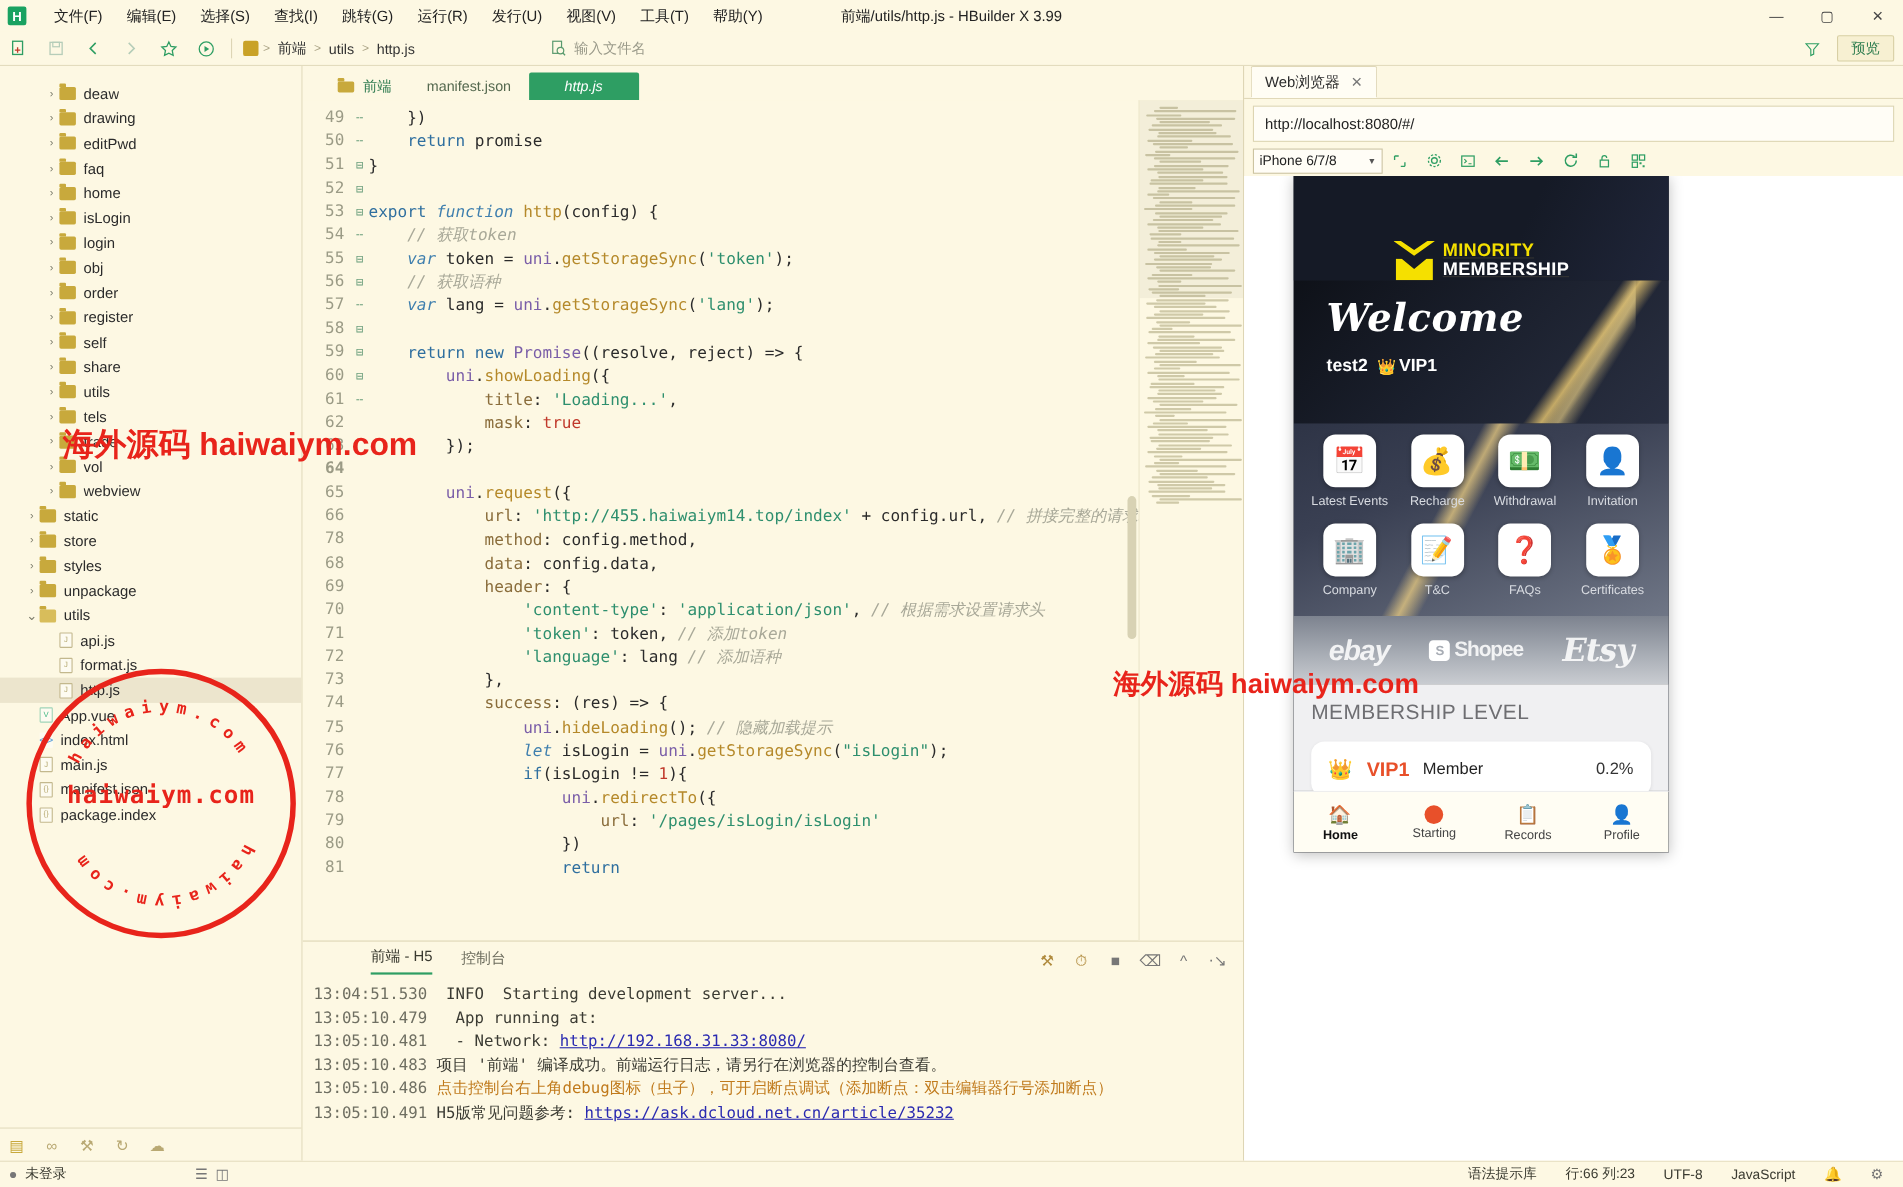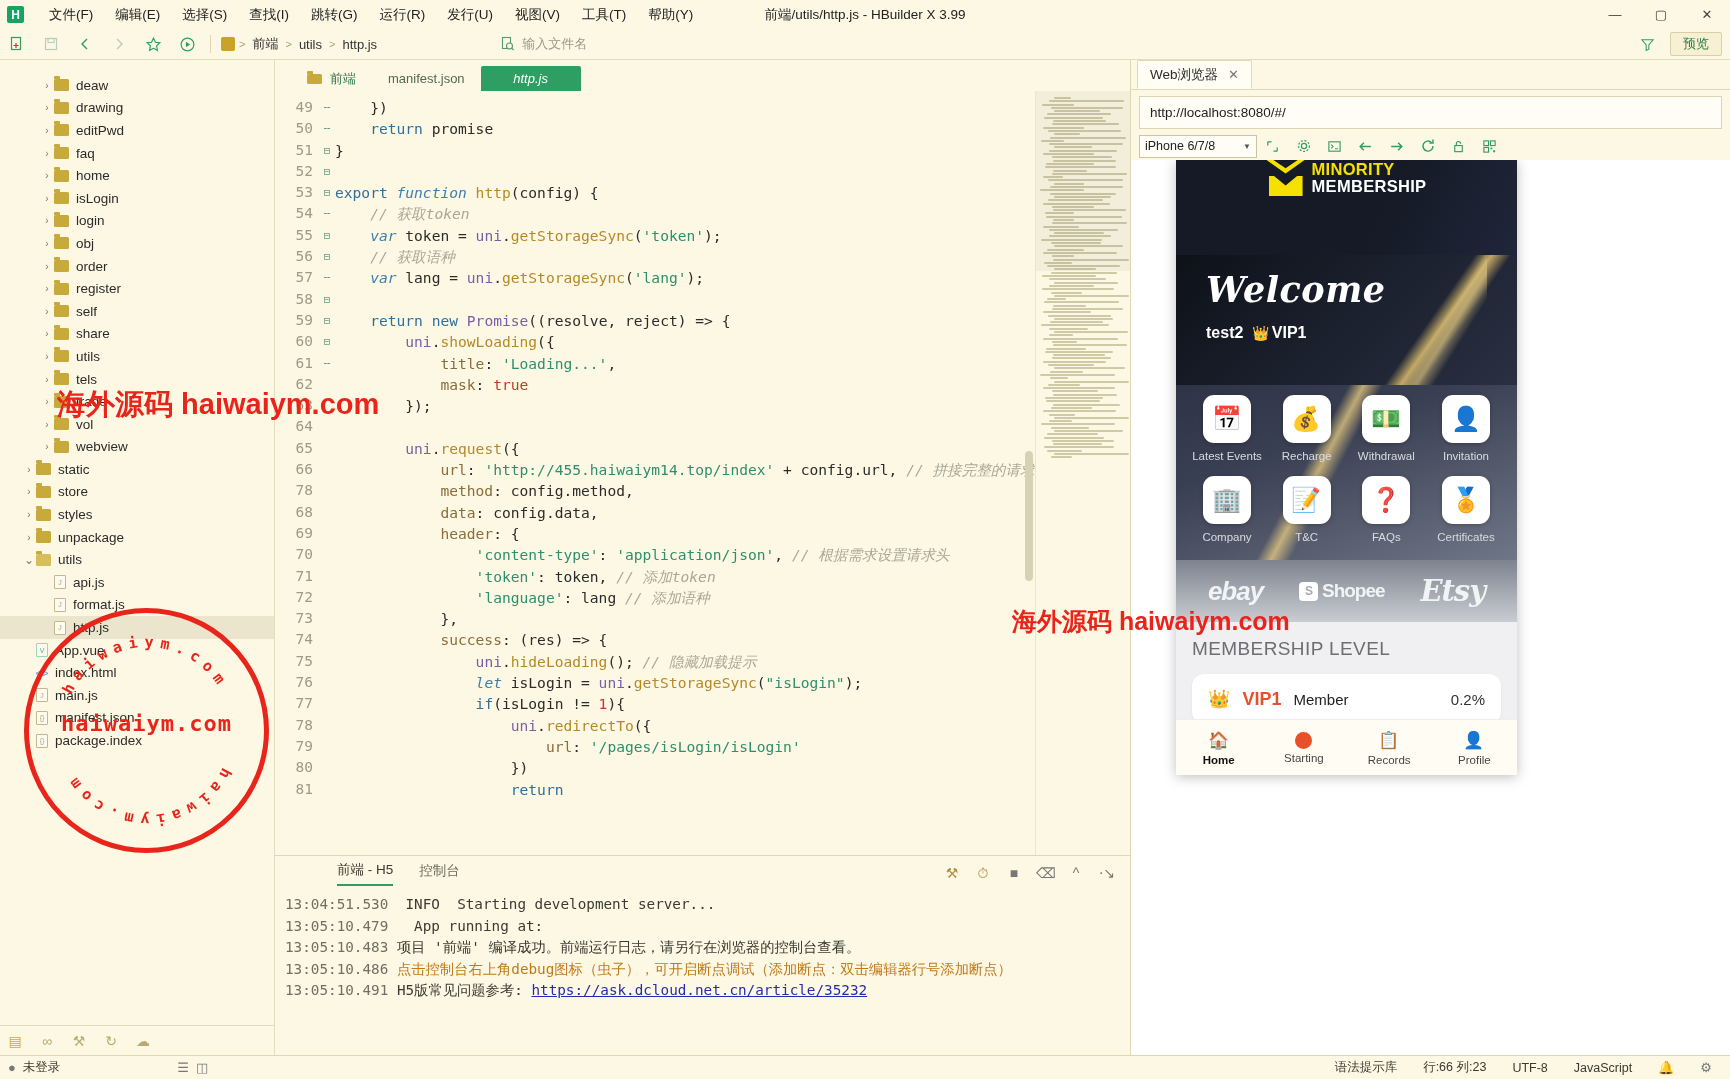--- a/index.html
+++ b/index.html
@@ -120,22 +120,22 @@
   .rp-ctrl { height:31px; flex:0 0 31px; display:flex; align-items:center; gap:0; padding:3px 8px 0 8px; }
   .devsel { width:118px; height:23px; border:1px solid #ccc4a0; background:#fffdf6; font-size:12.5px; color:#222;
             display:flex; align-items:center; justify-content:space-between; padding:0 5px; }
   .devsel .car { font-size:8px; color:#555; }
   .rp-ico { width:31px; height:26px; display:flex; align-items:center; justify-content:center; color:#2e9e63; font-size:15px; }
   .rp-stage { flex:1; background:#ffffff; position:relative; overflow:hidden; }
 
   
   .phone { position:absolute; left:45px; top:0; width:341px; height:615px;
            box-shadow:0 2px 12px rgba(0,0,0,.25); overflow:hidden; background:#1b1f2a; display:flex; flex-direction:column; }
-  .ph-top { height:95px; background:#151a26; position:relative; display:flex; align-items:flex-start; justify-content:center;
-            background-image:linear-gradient(115deg,#151a26 60%,#20263a 100%); }
+  .ph-top { height:95px; background:#151a26; position:relative; display:flex; align-items:flex-end; justify-content:center;
+            background-image:linear-gradient(115deg,#151a26 60%,#20263a 100%);text-decoration:underline; }
   .logo-wrap { display:flex; align-items:center; gap:7px; }
   .logo-mark { width:38px; height:36px; position:relative; }
   .lm-v1 { position:absolute; top:0; left:0; width:38px; height:16px; background:#f5e000;
            clip-path:polygon(0 0,18% 0,50% 52%,82% 0,100% 0,50% 85%); }
   .lm-v2 { position:absolute; bottom:0; left:2px; width:34px; height:20px; background:#f5e000;
            clip-path:polygon(0 0,16% 0,50% 48%,84% 0,100% 0,100% 100%,0 100%); }
   .logo-txt { line-height:1.02; }
   .logo-txt .l1 { color:#f5e000; font-weight:bold; font-size:16.5px; letter-spacing:.3px; }
   .logo-txt .l2 { color:#ffffff; font-weight:bold; font-size:16.5px; letter-spacing:.3px; }
   .ph-hero { height:130px; position:relative; overflow:hidden;
@@ -470,21 +470,21 @@
             <div class="ln" style="padding-right: 6px;">54</div>
             <div class="ln" style="padding-right: 6px;">55</div>
             <div class="ln" style="padding-right: 6px;">56</div>
             <div class="ln" style="padding-right: 6px;">57</div>
             <div class="ln" style="padding-right: 6px;">58</div>
             <div class="ln" style="padding-right: 6px;">59</div>
             <div class="ln" style="padding-right: 6px;">60</div>
             <div class="ln" style="padding-right: 6px;">61</div>
             <div class="ln" style="padding-right: 6px;">62</div>
             <div class="ln" style="padding-right: 6px;">63</div>
-            <div class="ln" style="padding-right: 6px;">64</div>
+            <div class="ln" style="padding-right: 6px; font-weight: bold;">64</div>
             <div class="ln" style="padding-right: 6px;">65</div>
             <div class="ln" style="padding-right: 6px;">66</div>
             <div class="ln" style="padding-right: 6px;">78</div>
             <div class="ln" style="padding-right: 6px;">68</div>
             <div class="ln" style="padding-right: 6px;">69</div>
             <div class="ln" style="padding-right: 6px;">70</div>
             <div class="ln" style="padding-right: 6px;">71</div>
             <div class="ln" style="padding-right: 6px;">72</div>
             <div class="ln" style="padding-right: 6px;">73</div>
             <div class="ln" style="padding-right: 6px;">74</div>
@@ -659,20 +659,21 @@
             <span class="ch-ico">⏱</span>
             <span class="ch-ico g">■</span>
             <span class="ch-ico g">⌫</span>
             <span class="ch-ico g">^</span>
             <span class="ch-ico g">⋅↘</span>
           </div>
         </div>
         <div class="log" id="log">
             <div class="log-row"><span class="log-ts">13:04:51.530</span><span>  INFO  Starting development server...</span></div>
             <div class="log-row"><span class="log-ts">13:05:10.479</span><span>   App running at:</span></div>
+            <div class="log-row"><span class="log-ts">13:05:10.481</span><span>   - Network: </span><span class="lnk">http://192.168.31.33:8080/</span></div>
             <div class="log-row"><span class="log-ts">13:05:10.483</span><span> 项目 '前端' 编译成功。前端运行日志，请另行在浏览器的控制台查看。</span></div>
             <div class="log-row"><span class="log-ts">13:05:10.486</span><span class="warn"> 点击控制台右上角debug图标（虫子），可开启断点调试（添加断点：双击编辑器行号添加断点）</span></div>
             <div class="log-row"><span class="log-ts">13:05:10.491</span><span> H5版常见问题参考: </span><span class="lnk">https://ask.dcloud.net.cn/article/35232</span></div>
           </div>
       </div>
     </div>
 
     <div class="rightpanel">
       <div class="rp-tabbar">
         <div class="rp-tab">

